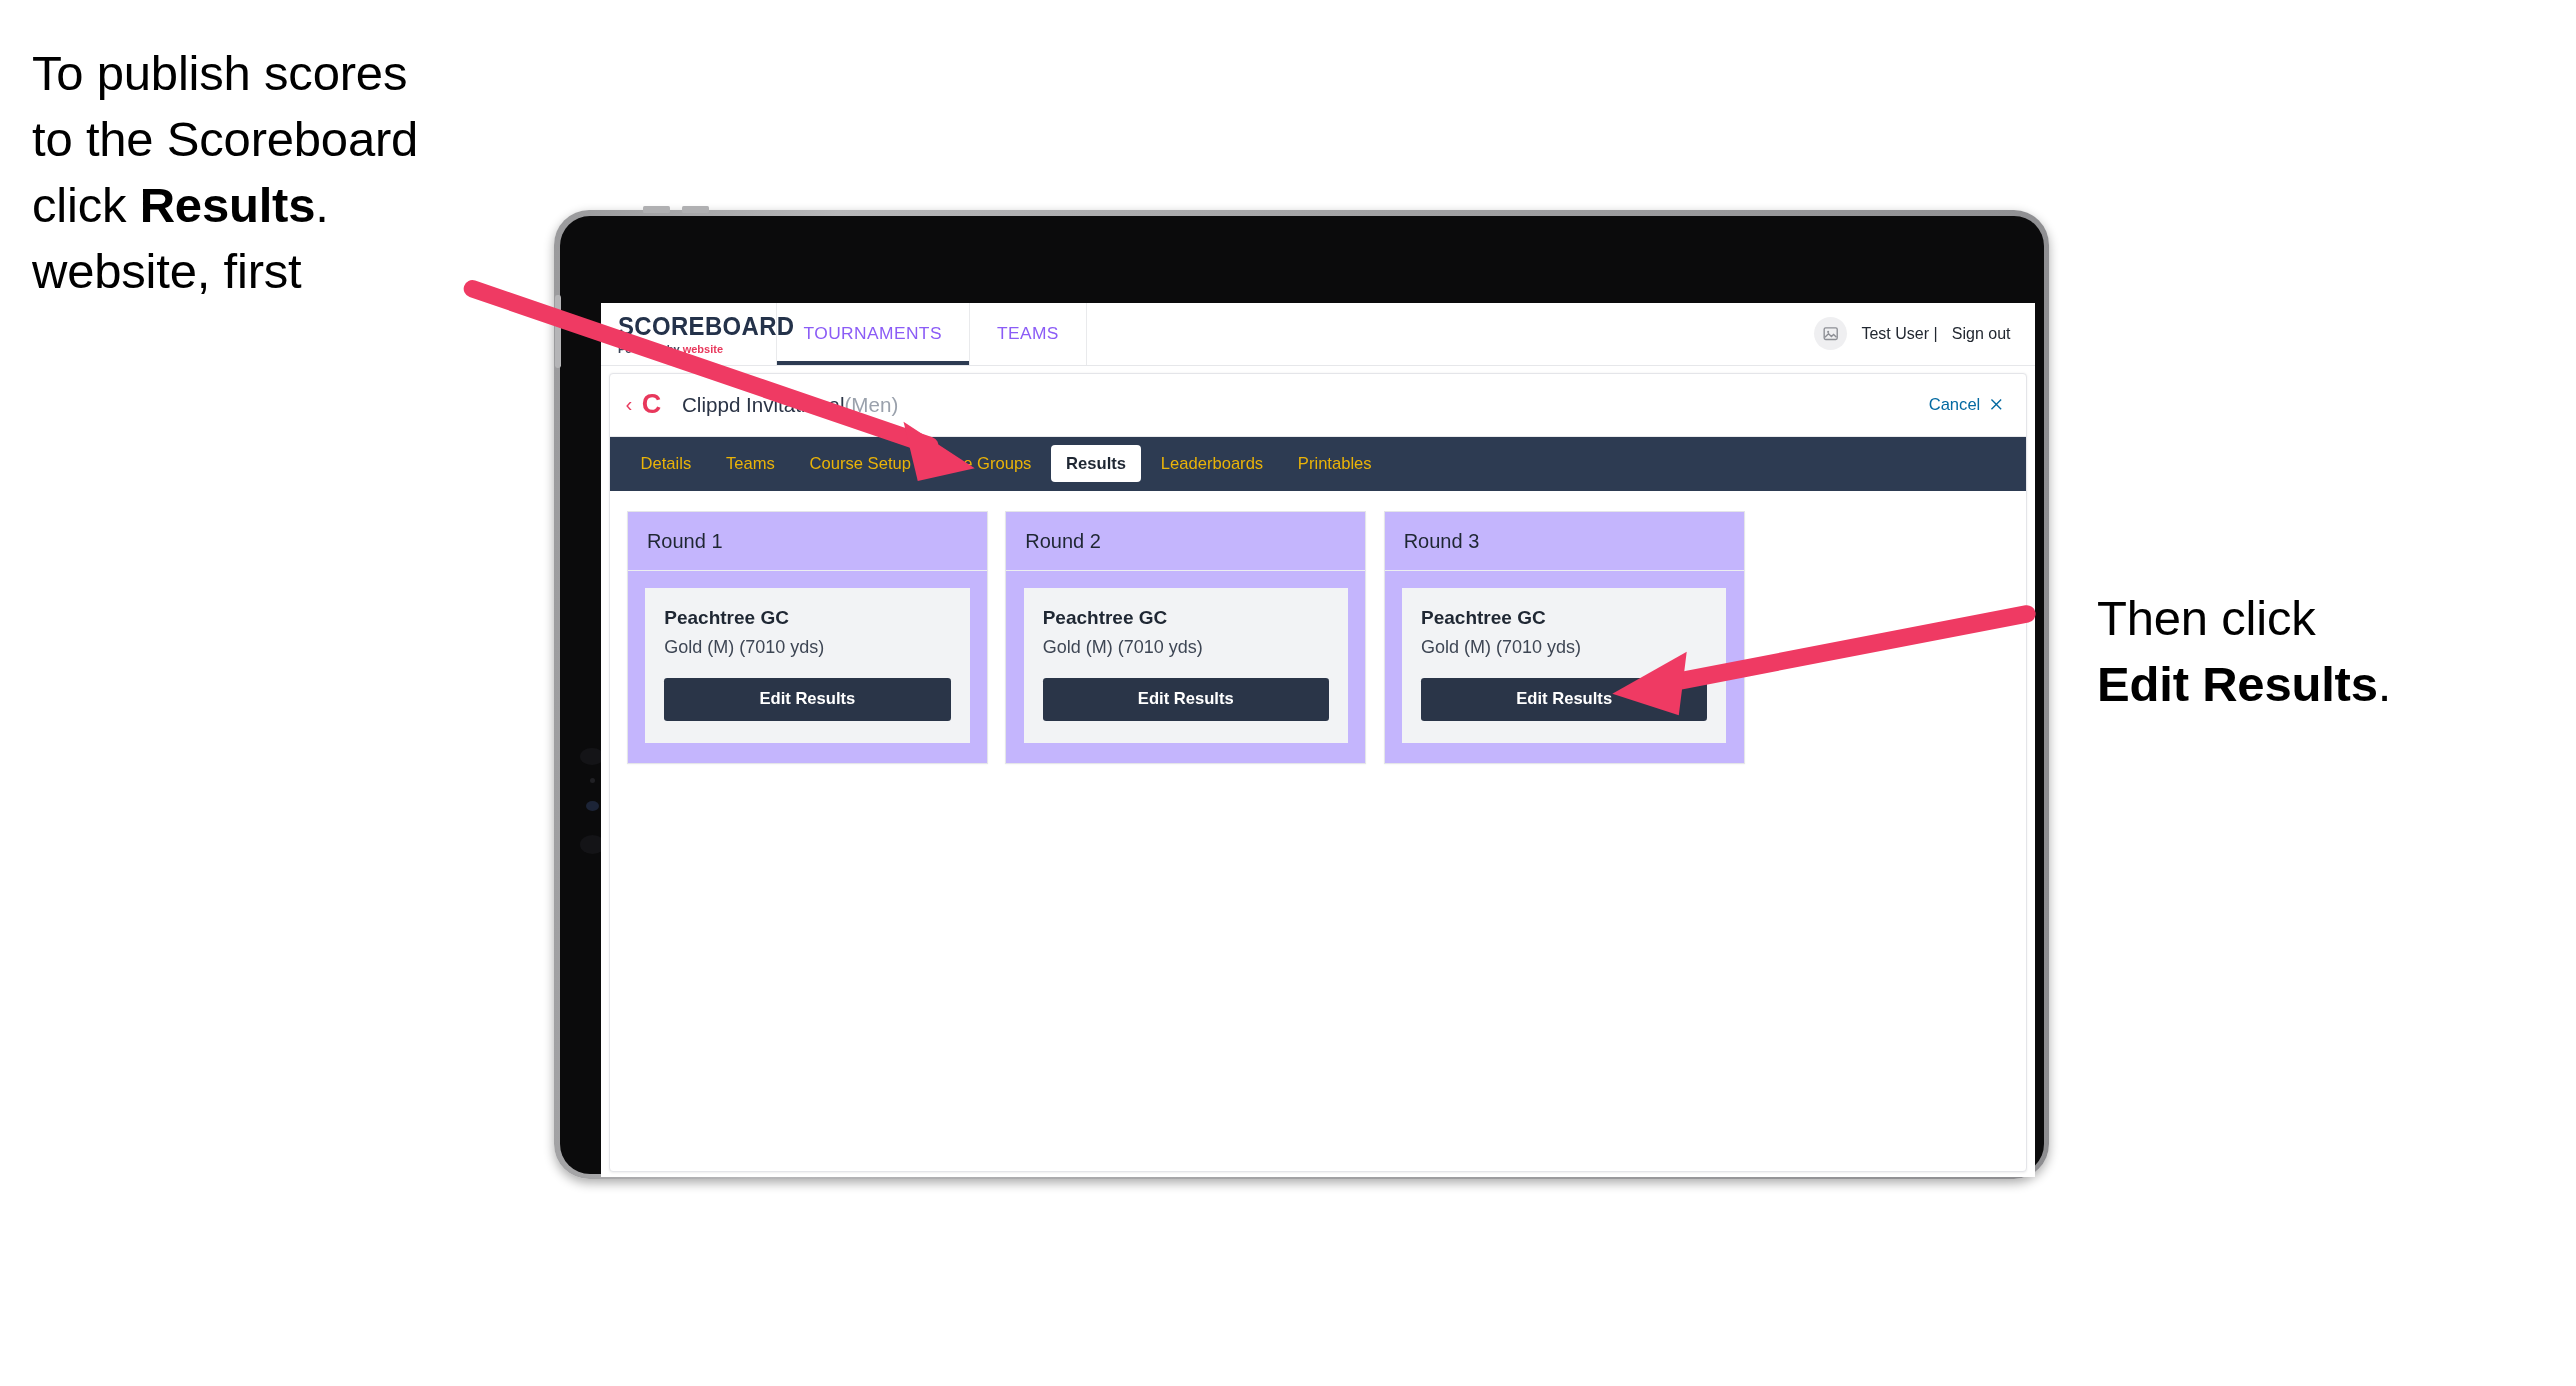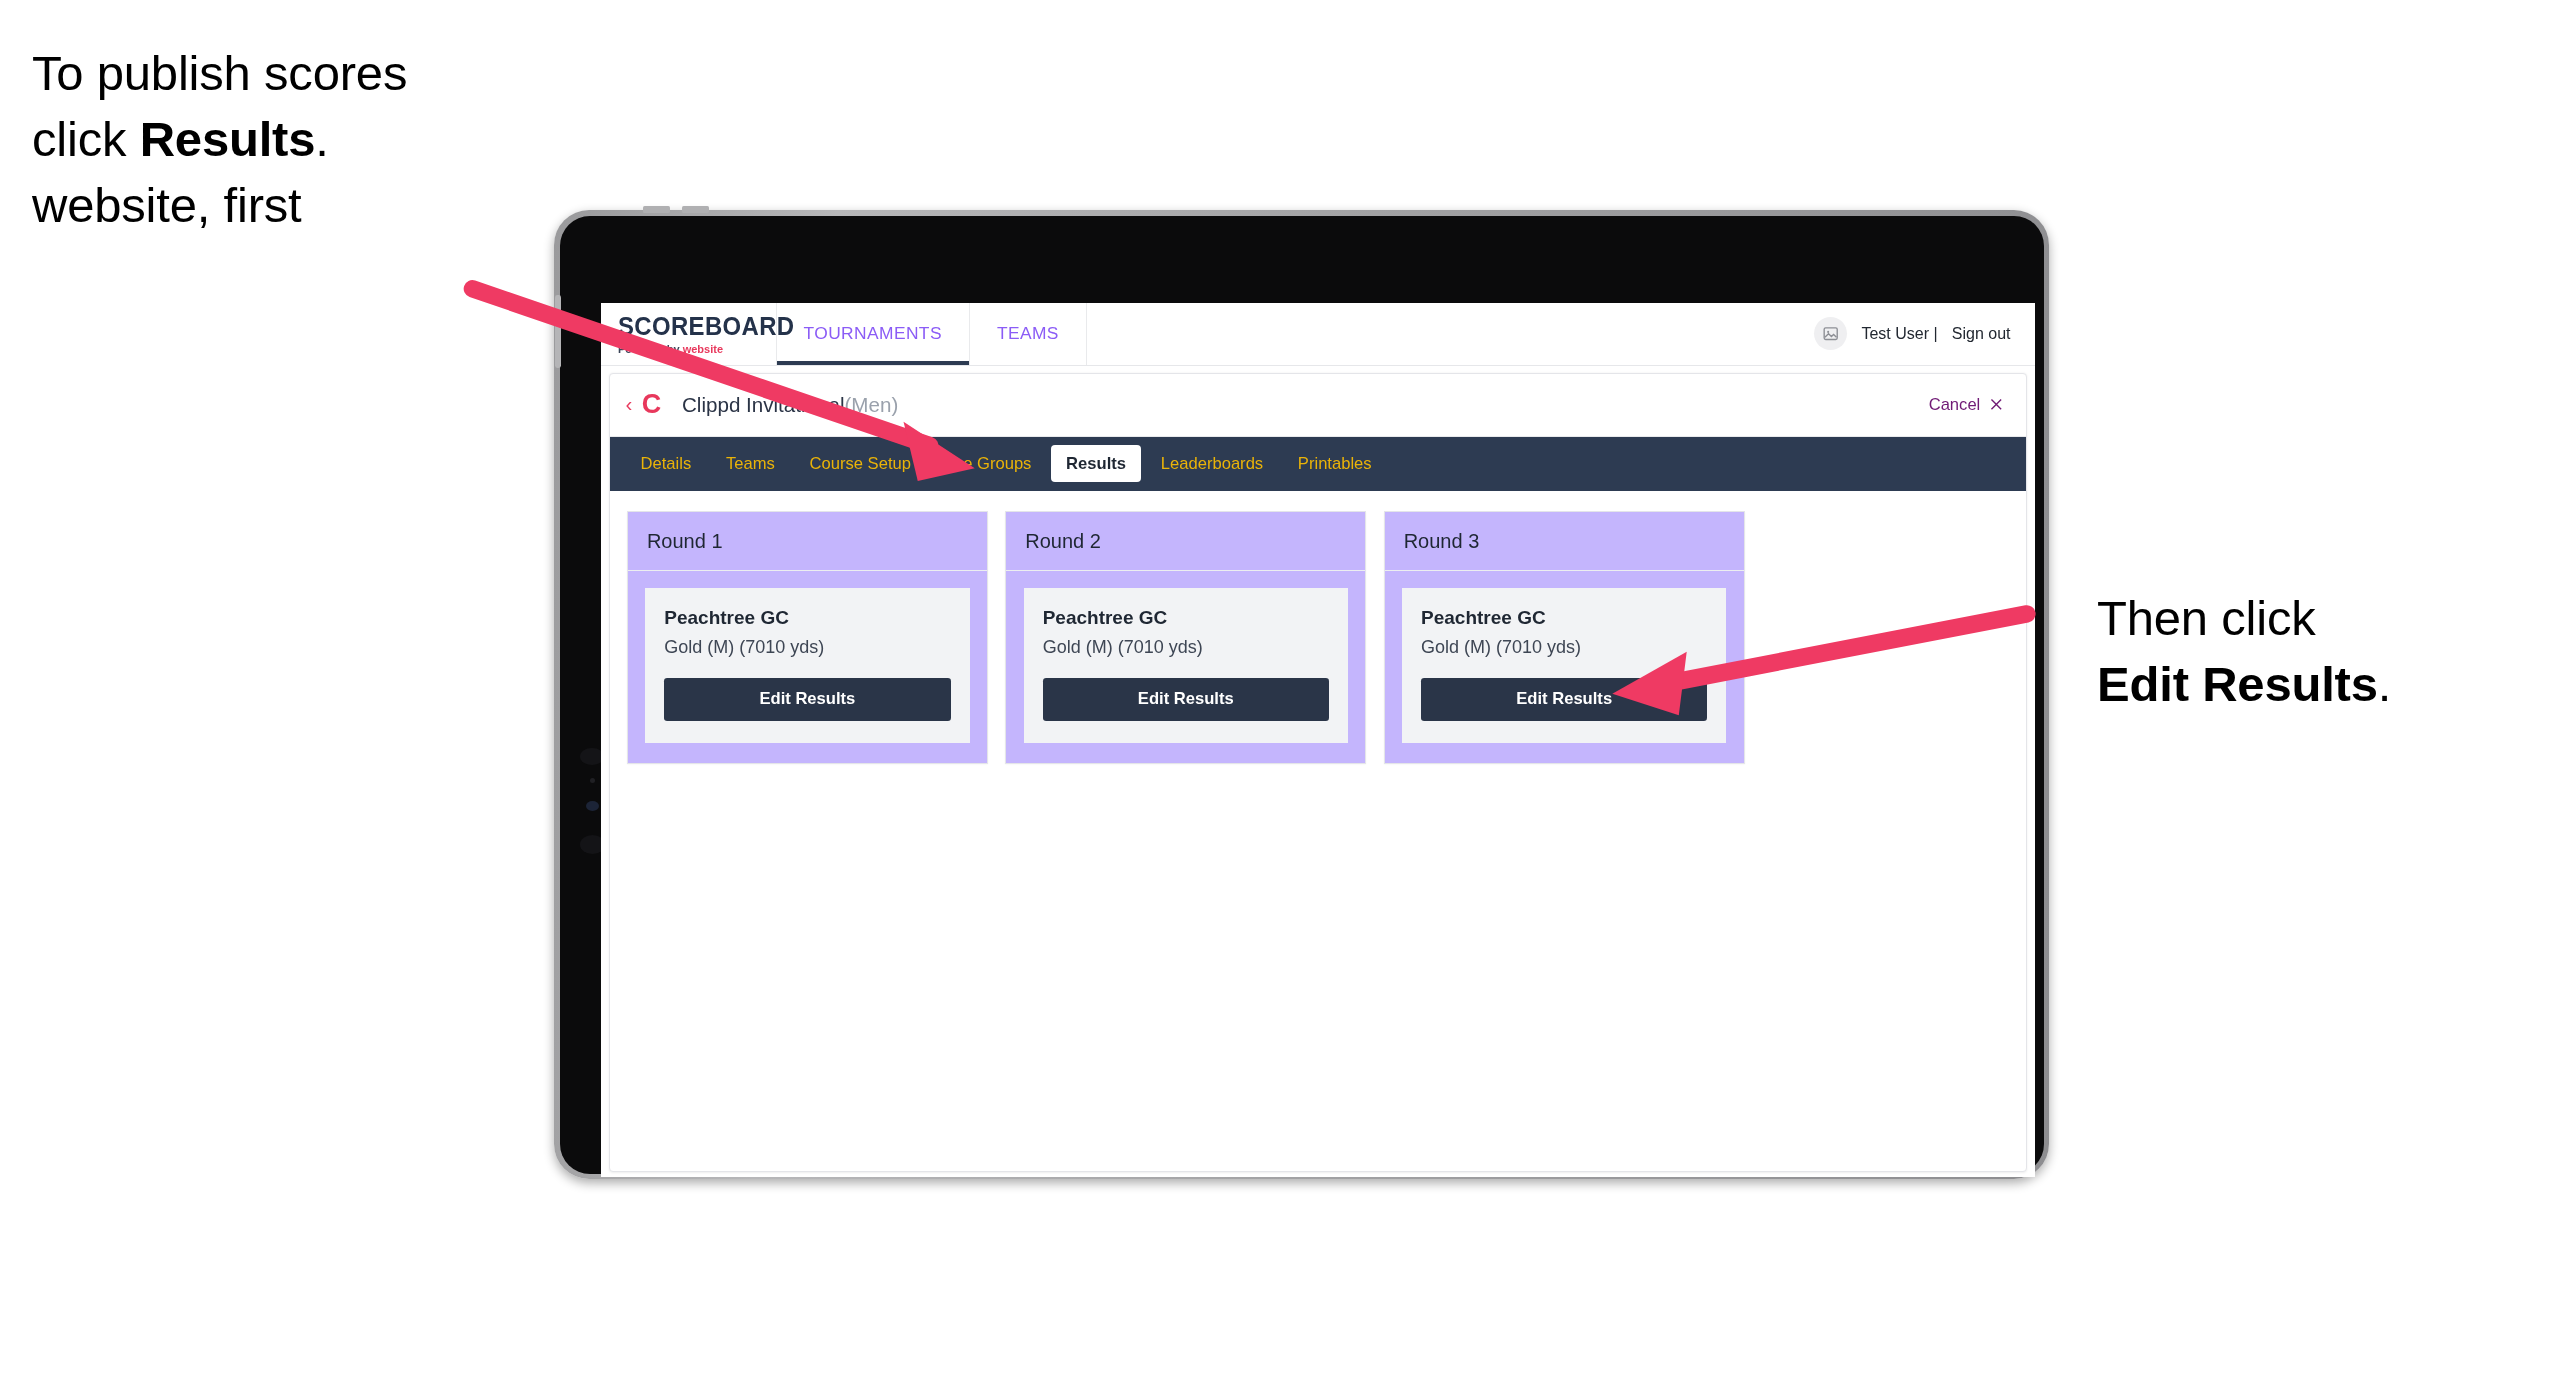--- a/index.html
+++ b/index.html
@@ -157,21 +157,21 @@
   }
   #logo-c {
     color: #e8385c; font-size: 27px; font-weight: 800;
     margin-right: 20.6px; line-height: 1;
   }
   #tourn-title { font-size: 20.6px; color: #2b3446; }
   #tourn-title .gender { color: #9aa1ac; margin-top: 28px; }
   #titlerow-spacer { flex: 1; }
   #cancel-btn {
     display: flex; align-items: center; gap: 8px;
-    font-size: 16.6px; color: #701a75; cursor: pointer;
+    font-size: 16.6px; color: #0369a1; cursor: pointer;
   }
 
   
   #subnav {
     height: 54px;
     background: #2d3b52;
     display: flex; align-items: center;
     padding-left: 16px;
     gap: 4.7px;
   }
@@ -231,20 +231,21 @@
     cursor: pointer;
   }
 </style>
 </head>
 <body>
 
 <div id="stage">
 
   <div class="annot" id="annot-left">
     <div>To publish scores</div>
+    <div>to the Scoreboard</div>
     <div><span>click </span><b>Results</b><span>.</span></div>
     <div>website, first</div>
   </div>
 
   <div class="annot" id="annot-right">
     <div>Then click</div>
     <div><b>Edit Results</b><span>.</span></div>
   </div>
 
   <div id="tablet">

